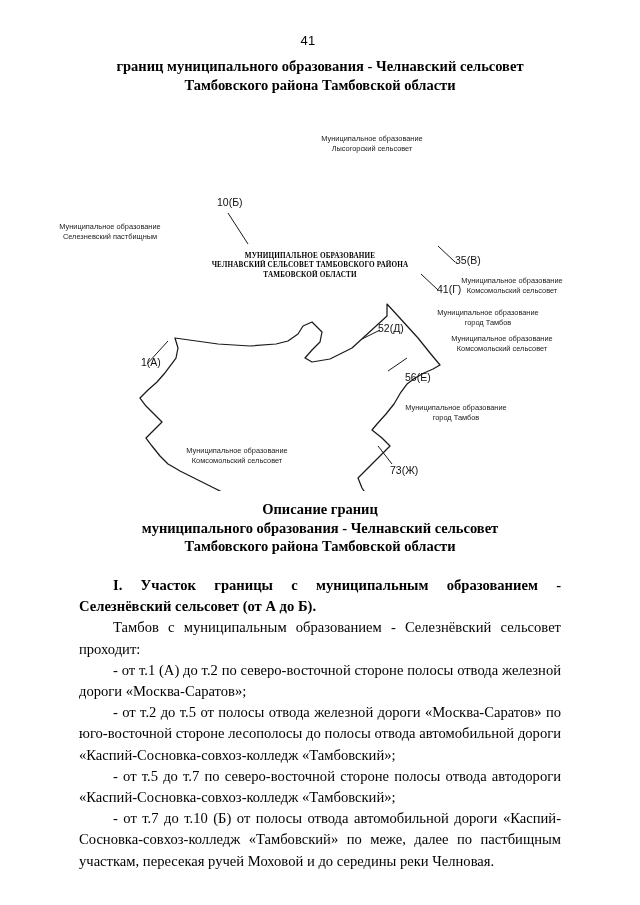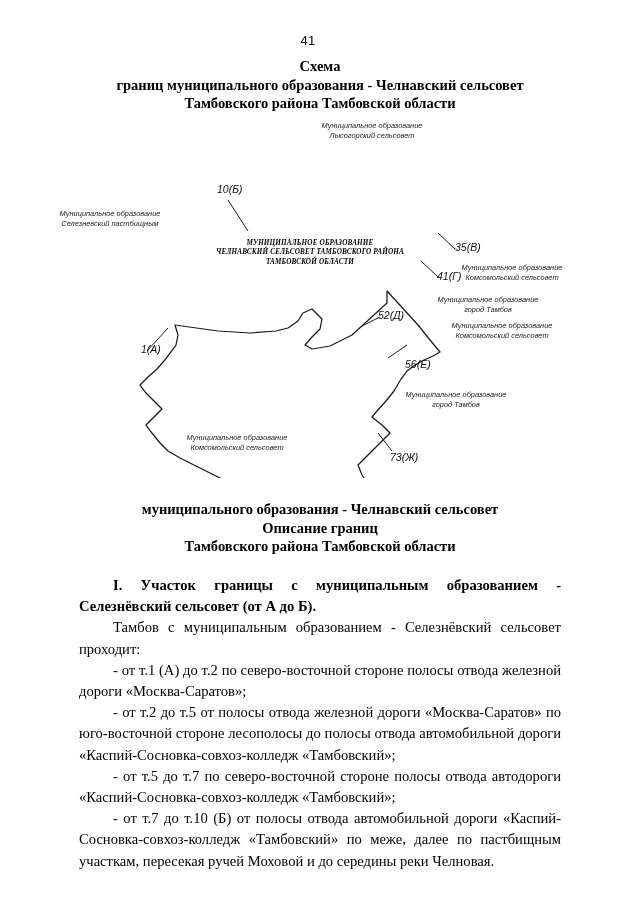--- a/index.html
+++ b/index.html
@@ -48,24 +48,23 @@
   }
   #heading-top { top: 57px; }
   #heading-desc { top: 500px; }
 
   .doc-heading .hline { display: block; white-space: nowrap; }
 
   
   .map-figure {
     position: absolute;
     left: 0;
-    top: 113px;
+    top: 126px;
     width: 557px;
     height: 365px;
-    font-style: italic;
   }
   .map-figure svg { display: block; }
 
   .map-label {
     position: absolute;
     font-family: "Liberation Sans", sans-serif;
     font-size: 7.4px;
     line-height: 9.6px;
     color: #1a1a1a;
     white-space: nowrap;
@@ -108,21 +107,20 @@
   .para.last-justify { text-align: justify; }
 </style>
 </head>
 <body>
 
 <div class="page">
 
   <div class="page-number">41</div>
 
   <div class="doc-heading" id="heading-top">
-    <span class="hline">Схема</span>
     <span class="hline">границ муниципального образования - Челнавский сельсовет</span>
     <span class="hline">Тамбовского района Тамбовской области</span>
   </div>
 
   <div class="map-figure">
 
     <svg width="640" height="365" viewBox="0 0 640 365" xmlns="http://www.w3.org/2000/svg">
 
       <polyline fill="none" stroke="#1a1a1a" stroke-width="1.25" stroke-linejoin="round" stroke-linecap="round" points="
           175,212
@@ -261,22 +259,22 @@
     <div class="point-label" style="left:141px; top:230px;">1(А)</div>
     <div class="point-label" style="left:217px; top:70px;">10(Б)</div>
     <div class="point-label" style="left:455px; top:128px;">35(В)</div>
     <div class="point-label" style="left:437px; top:157px;">41(Г)</div>
     <div class="point-label" style="left:378px; top:196px;">52(Д)</div>
     <div class="point-label" style="left:405px; top:225px;margin-top:20px;">56(Е)</div>
     <div class="point-label" style="left:390px; top:338px;">73(Ж)</div>
   </div>
 
   <div class="doc-heading" id="heading-desc">
+    <span class="hline">Описание границ</span>
     <span class="hline">муниципального образования - Челнавский сельсовет</span>
-    <span class="hline">Описание границ</span>
     <span class="hline">Тамбовского района Тамбовской области</span>
   </div>
 
   <div class="body-text" id="para-section">
     <p class="para bold spread">I.  Участок  границы  с  муниципальным  образованием  -  Селезнёвский сельсовет (от А до Б).</p>
     <p class="para">Тамбов с муниципальным образованием - Селезнёвский сельсовет проходит:</p>
     <p class="para">- от т.1 (А) до т.2 по северо-восточной стороне полосы отвода железной дороги   «Москва-Саратов»;</p>
     <p class="para">- от т.2 до т.5 от полосы отвода железной дороги «Москва-Саратов» по юго-восточной стороне лесополосы до полосы отвода автомобильной дороги   «Каспий-Сосновка-совхоз-колледж «Тамбовский»;</p>
     <p class="para">- от т.5 до т.7 по северо-восточной стороне полосы отвода автодороги «Каспий-Сосновка-совхоз-колледж «Тамбовский»;</p>
     <p class="para last-justify">- от т.7 до т.10 (Б) от полосы отвода автомобильной дороги «Каспий-Сосновка-совхоз-колледж «Тамбовский» по меже, далее по пастбищным участкам, пересекая ручей Моховой и до середины реки Челновая.</p>

